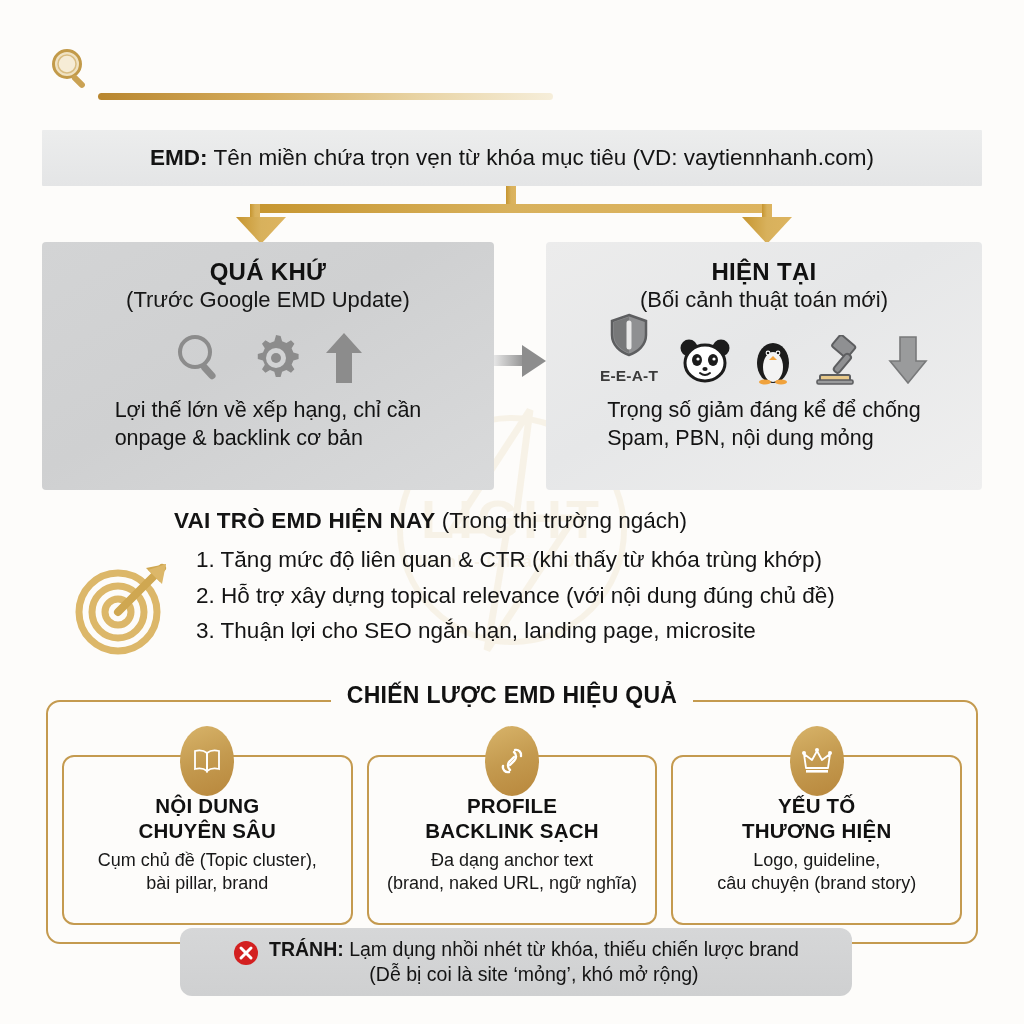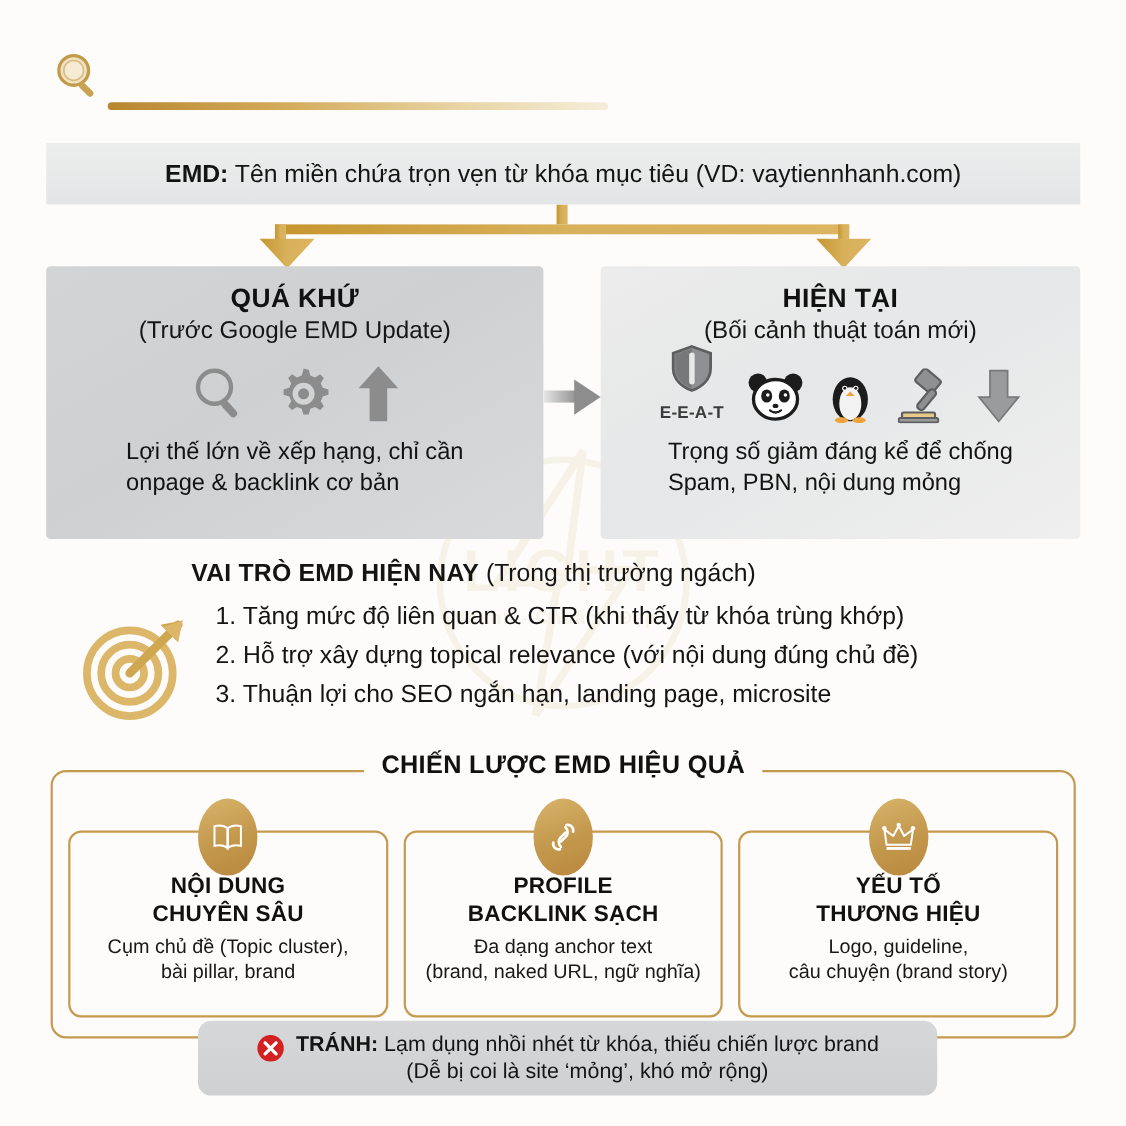--- a/index.html
+++ b/index.html
@@ -342,21 +342,21 @@
         <svg width="32" height="28" viewBox="0 0 32 28">
           <path d="M5 21 L3 7 L11 13 L16 4 L21 13 L29 7 L27 21 Z" fill="none" stroke="#fff" stroke-width="1.8" stroke-linejoin="round"></path>
           <circle cx="3" cy="6" r="2" fill="#fff"></circle>
             <circle cx="16" cy="3" r="2" fill="#fff"></circle>
             <circle cx="29" cy="6" r="2" fill="#fff"></circle>
           <rect x="5" y="23" width="22" height="2.6" fill="#fff"></rect>
         </svg>
       </div>
       <div class="card-title">
         <span>YẾU TỐ</span><br>
-        <span>THƯƠNG HIỆU</span>
+        <span>THƯƠNG HIỆN</span>
       </div>
       <div class="card-desc">
         <span>Logo, guideline,</span><br>
         <span>câu chuyện (brand story)</span>
       </div>
     </div>
   </div>
 
   <div class="avoid">
     <div class="avoid-inner">

